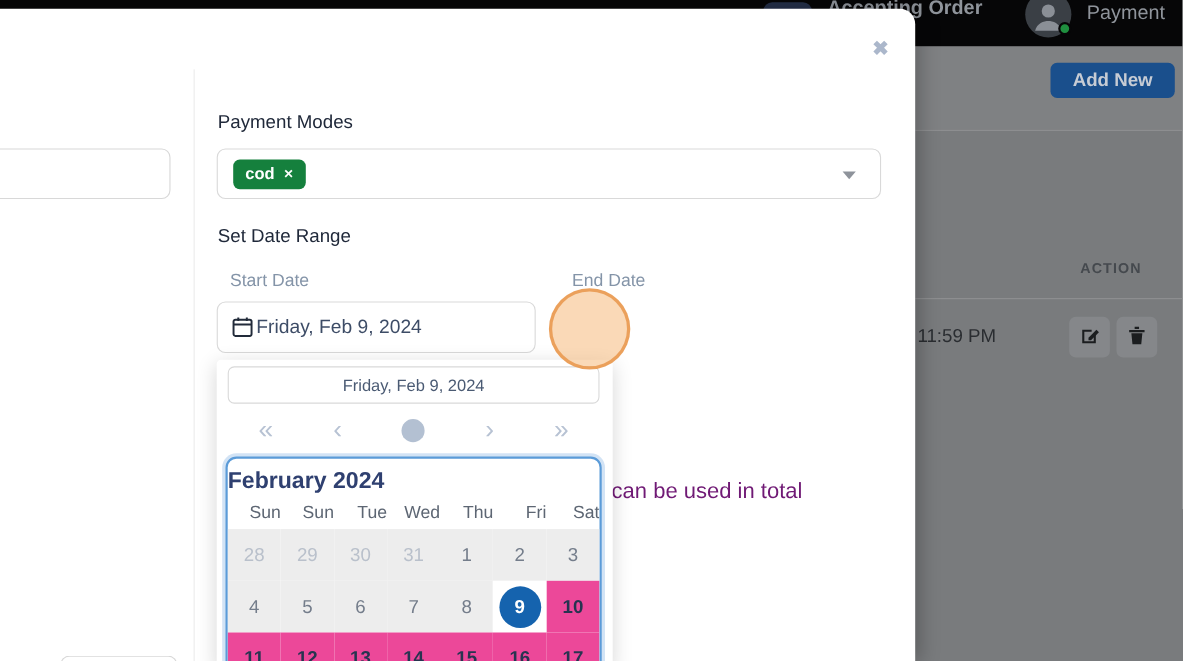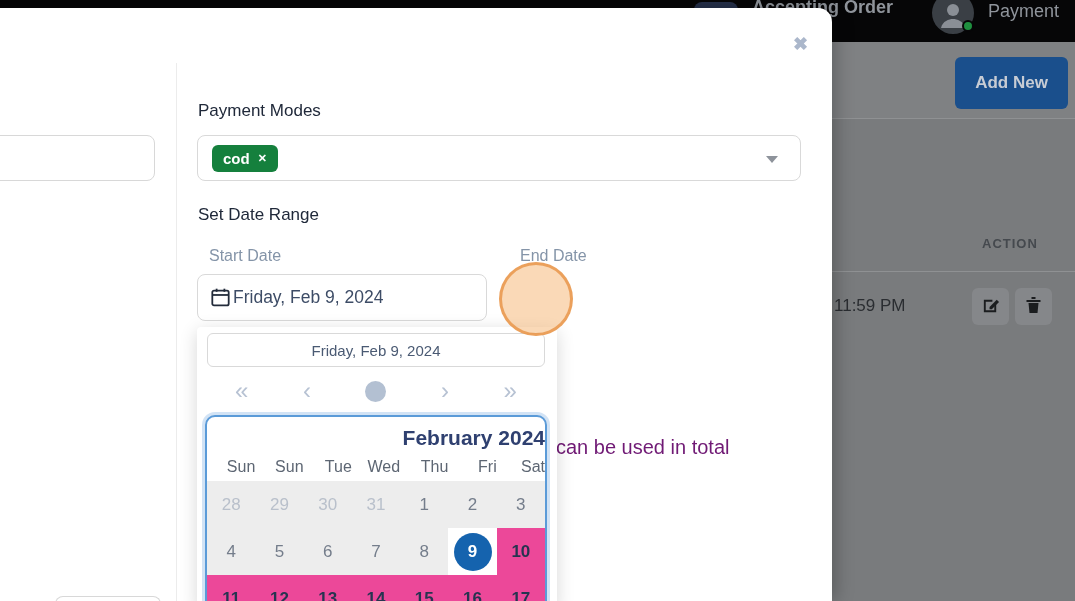--- a/index.html
+++ b/index.html
@@ -13,21 +13,21 @@
   .accepting { position:absolute; left:752px; top:-3px; font-size:18px; font-weight:bold; color:#8f949b; white-space:nowrap; }
   .toggle-pill { position:absolute; left:694px; top:2px; width:44px; height:16px; border-radius:9px; background:#25304a; }
   .avatar { position:absolute; left:932px; top:-8px; width:42px; height:42px; border-radius:50%; background:#3a3f45; overflow:hidden; }
   .avatar svg { position:absolute; left:6px; top:8px; }
   .avatar-dot { position:absolute; left:962px; top:20px; width:12px; height:12px; border-radius:50%; background:#1f8f3f; border:2px solid #060607; }
   .username { position:absolute; left:988px; top:1px; font-size:18px; color:#8f949b; white-space:nowrap; }
 
   .bg-headerstrip { position:absolute; left:832px; top:42px; width:243px; height:76px; background:#7f8183; }
   .bg-line1 { position:absolute; left:832px; top:118px; width:243px; height:1px; background:#8f9193; }
   .bg-line2 { position:absolute; left:832px; top:271px; width:243px; height:1px; background:#8f9193; }
-  .add-new { position:absolute; left:955px; top:57px; width:113px; height:52px; border-radius:6px;
+  .add-new { position:absolute; left:955px; top:57px; width:113px; height:32px; border-radius:6px;
              background:#1a4f8c; color:#c7ccd4; font-size:17px; font-weight:bold; border:none;
              display:flex; align-items:center; justify-content:center; }
   .action-header { position:absolute; left:982px; top:236px; font-size:13px; font-weight:bold;
                    letter-spacing:1px; color:#45494e; }
   .row-time { position:absolute; left:834px; top:296px; font-size:17px; color:#2a2d31; }
   .icon-btn { position:absolute; top:288px; width:37px; height:37px; border-radius:6px; background:#85878a;
               border:none; display:flex; align-items:center; justify-content:center; }
   .icon-btn.edit { left:972px; }
   .icon-btn.del { left:1015px; }
 
@@ -68,21 +68,21 @@
               border-radius:6px; display:flex; align-items:center; justify-content:center;
               font-size:15px; color:#4a5a73; background:#fff; }
   .dp-nav { position:absolute; left:10px; top:48px; width:338px; height:32px; display:flex;
             align-items:center; justify-content:space-between; padding:0 28px; }
   .nav-arrow { font-size:24px; color:#b7c2d3; line-height:28px; background:none; border:none; cursor:pointer; }
   .nav-dot { width:21px; height:21px; border-radius:50%; background:#b3c0d2; border:none; cursor:pointer; }
 
   .cal-panel { position:absolute; left:8px; top:88px; width:342px; height:240px; background:#fff;
                border:2px solid #5b9bd8; border-radius:10px; box-shadow:0 0 0 3px rgba(125,175,225,0.35);
                overflow:hidden; }
-  .cal-title { margin-top:9px; text-align:right; font-size:21px; font-weight:bold; color:#2f4070; }
+  .cal-title { margin-top:9px; text-align:left; font-size:21px; font-weight:bold; color:#2f4070; }
   .cal-dayrow { display:grid; grid-template-columns:repeat(7,1fr); margin-top:8px; }
   .cal-dayrow span { text-align:right; font-size:16px; color:#5d6673; }
   .cal-grid { display:grid; grid-template-columns:repeat(7,1fr); grid-auto-rows:47px; margin-top:5px; }
   .day-cell { display:flex; align-items:center; justify-content:center; font-size:17px; cursor:pointer; }
   .day-cell.prev { background:#ededed; color:#b9c0cb; cursor:default; }
   .day-cell.disabled { background:#ededed; color:#747d8b; cursor:default; }
   .day-cell.active { background:#ec4899; color:#273450; font-weight:bold; }
   .day-cell.selected { background:#fff; }
   .day-cell.selected span { width:38px; height:38px; border-radius:50%; background:#1563ae; color:#fff;
                             font-weight:bold; display:flex; align-items:center; justify-content:center; }

